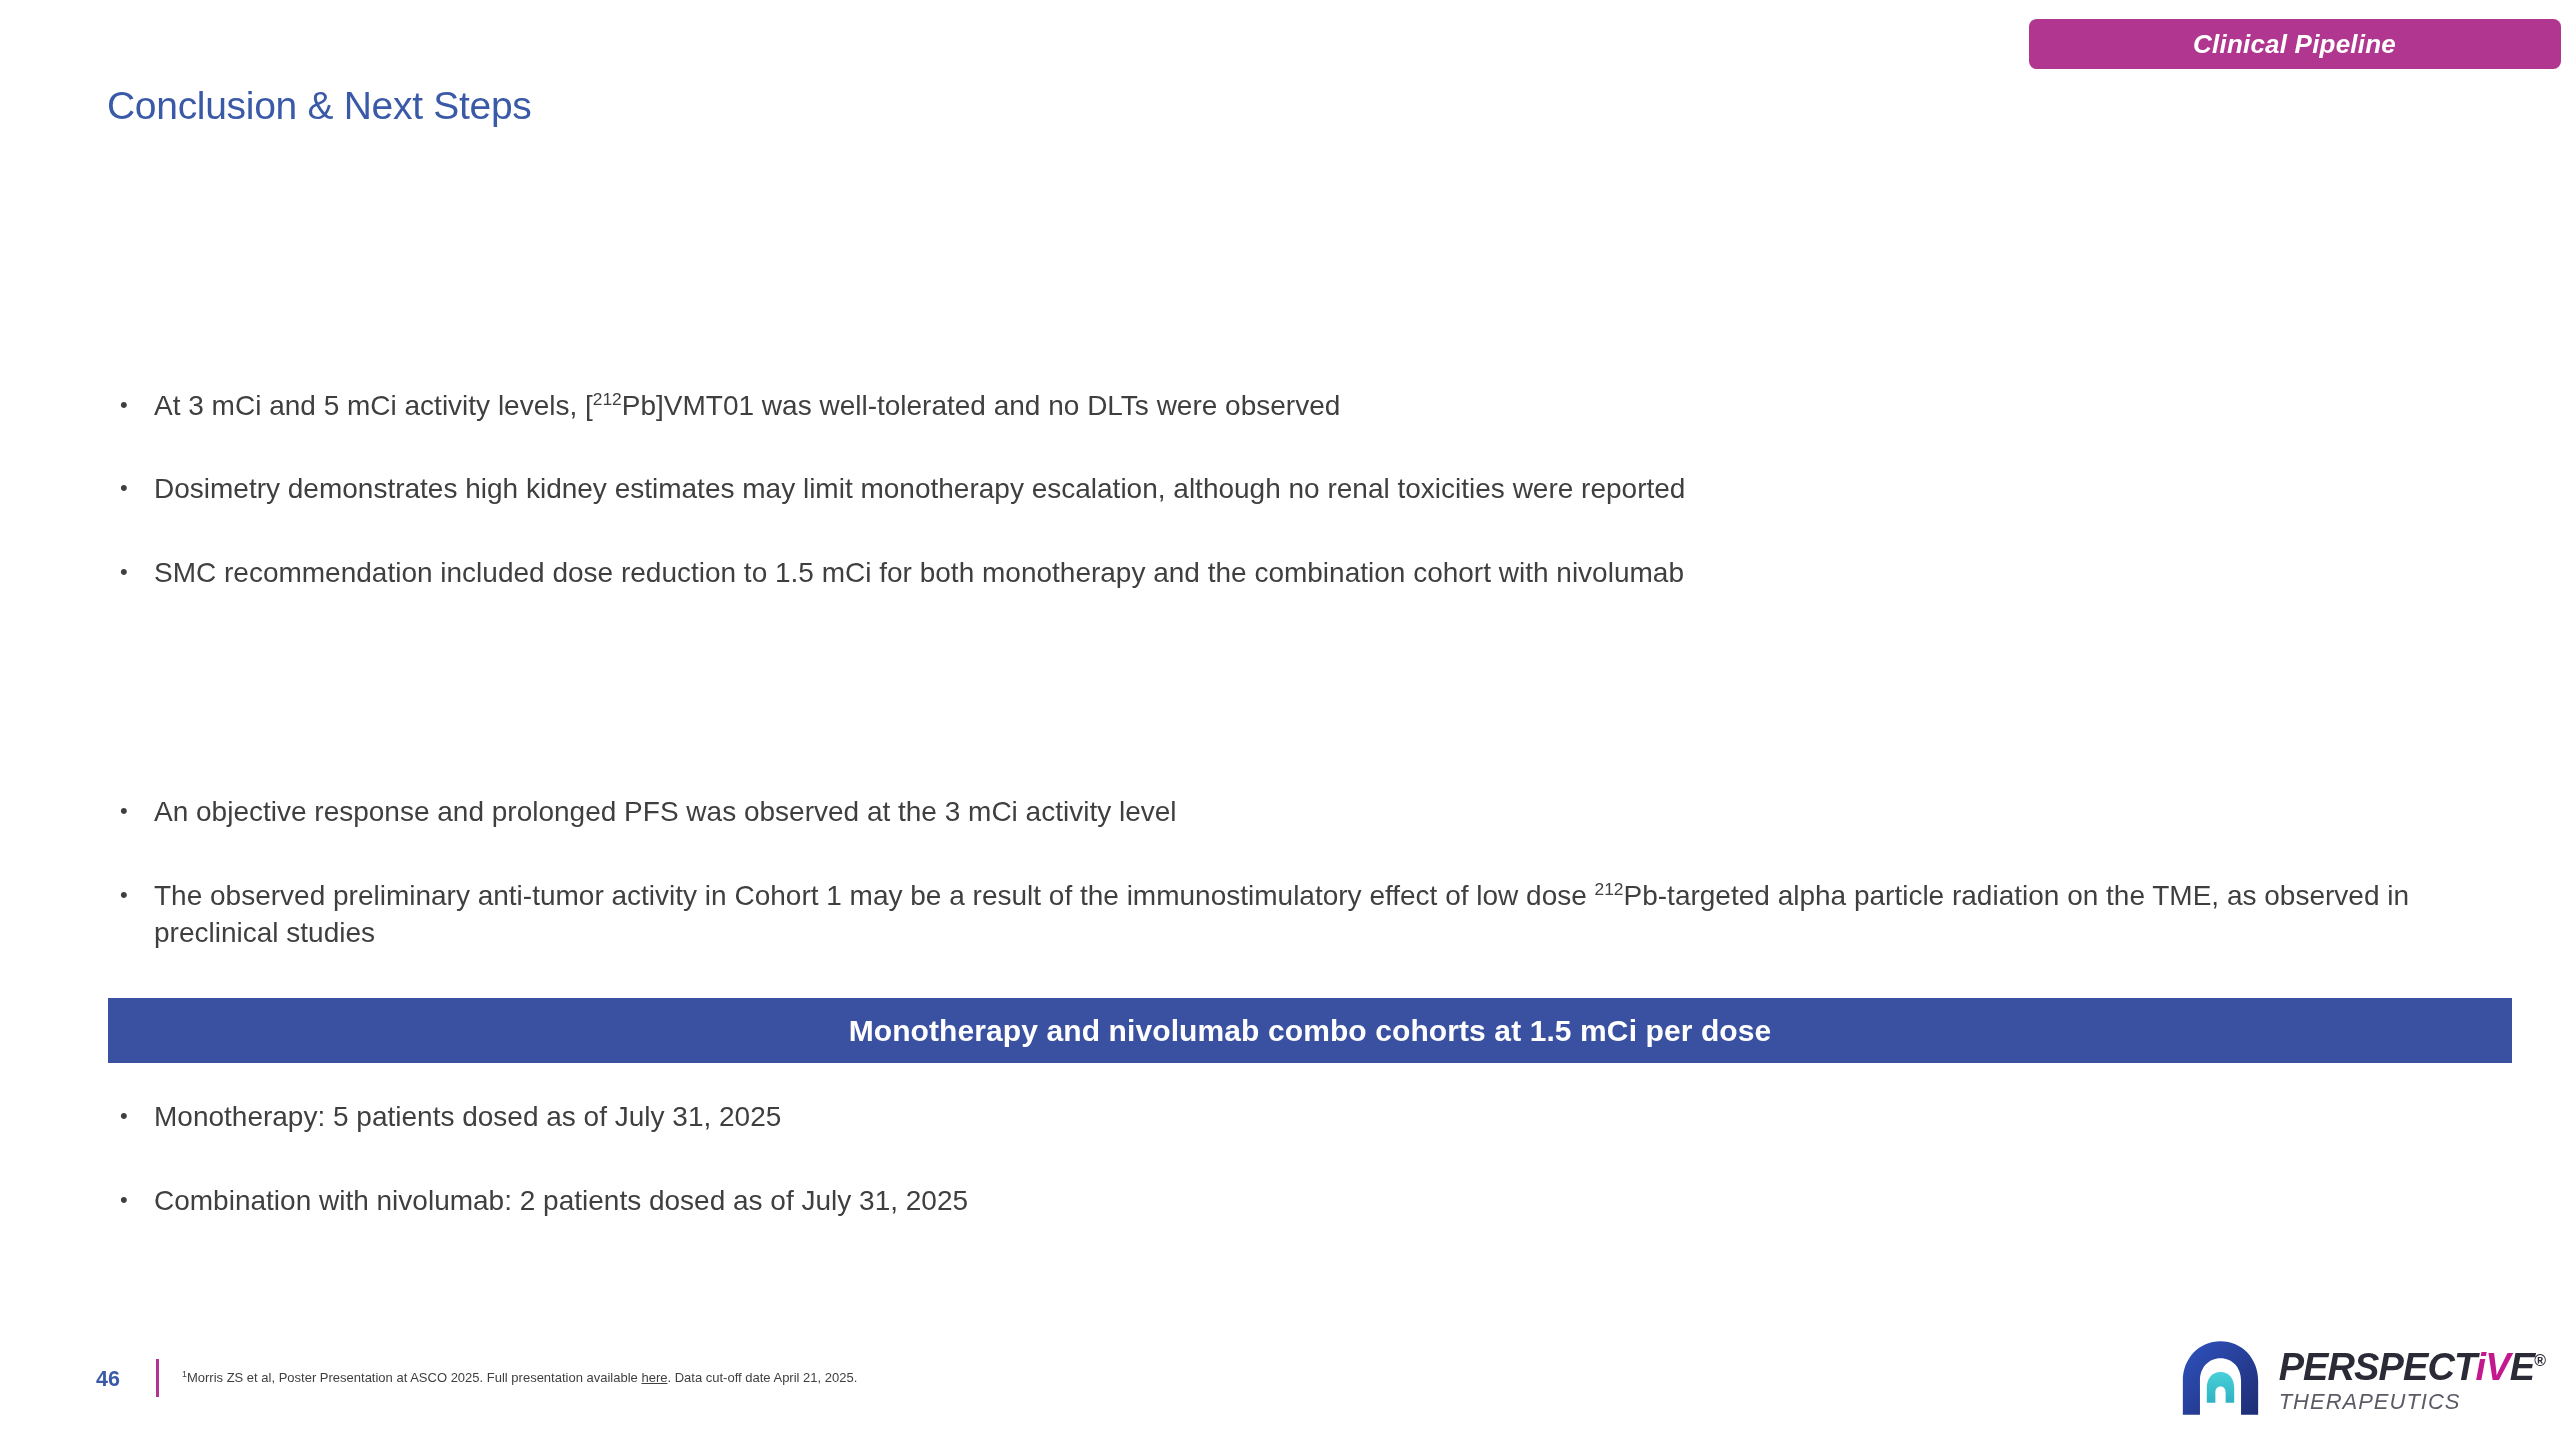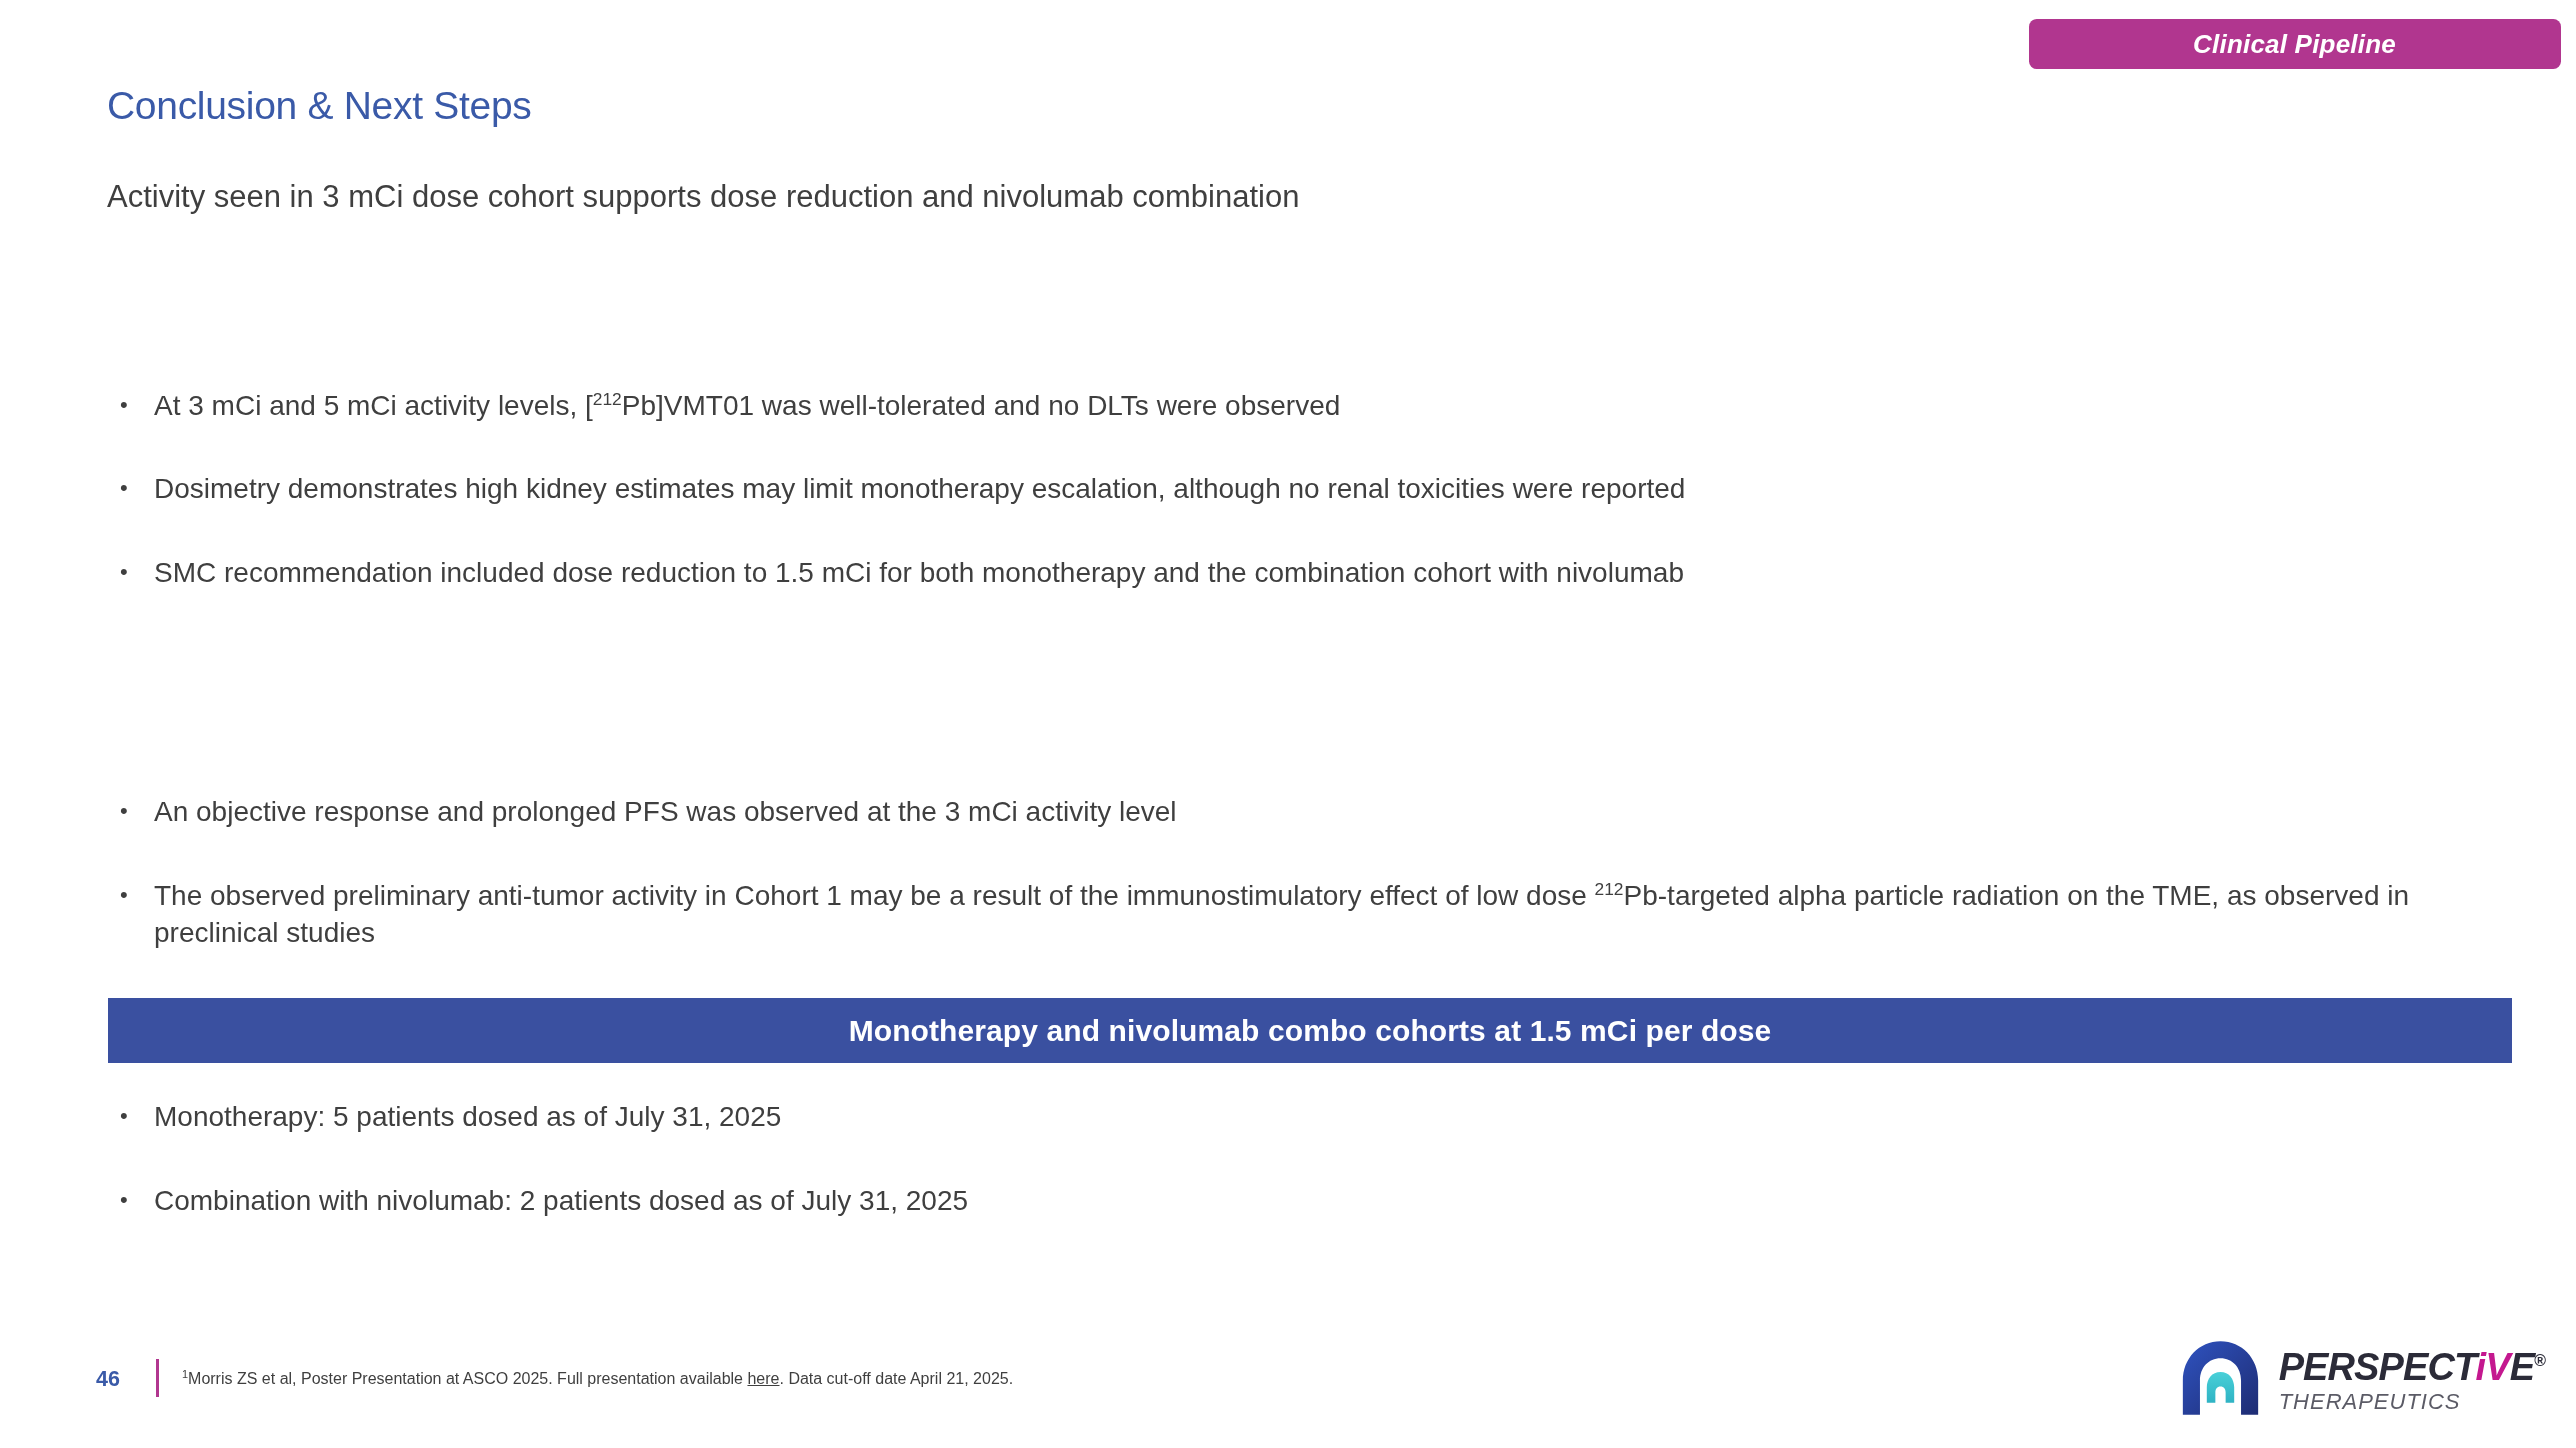--- a/index.html
+++ b/index.html
@@ -135,21 +135,21 @@
     left: 156px;
     top: 1359px;
     width: 2.6px;
     height: 38px;
     background: #b1368f;
   }
   .footer-note {
     position: absolute;
     left: 182px;
     top: 1370px;
-    font-size: 16px;
+    font-size: 13px;
     color: #3f3f3f;
     white-space: nowrap;
   }
   .footer-note sup {
     font-size: 0.68em;
     vertical-align: super;
     line-height: 0;
   }
   .footer-link {
     color: #3f3f3f;
@@ -203,21 +203,20 @@
 </head>
 <body>
 
 <div class="slide">
 
   <div class="badge">
     <span class="badge-text">Clinical Pipeline</span>
   </div>
 
   <div class="title">Conclusion &amp; Next Steps</div>
-  <div class="subtitle">Activity seen in 3 mCi dose cohort supports dose reduction and nivolumab combination</div>
 
 
   <div class="bullet" style="top: 388px;">
     <span class="bullet-dot">•</span>
     <span class="bullet-text"><span>At 3 mCi and 5 mCi activity levels, [</span><sup>212</sup><span>Pb]VMT01 was well-tolerated and no DLTs were observed</span></span>
   </div>
 
   <div class="bullet" style="top: 471px;">
     <span class="bullet-dot">•</span>
     <span class="bullet-text">Dosimetry demonstrates high kidney estimates may limit monotherapy escalation, although no renal toxicities were reported</span>

